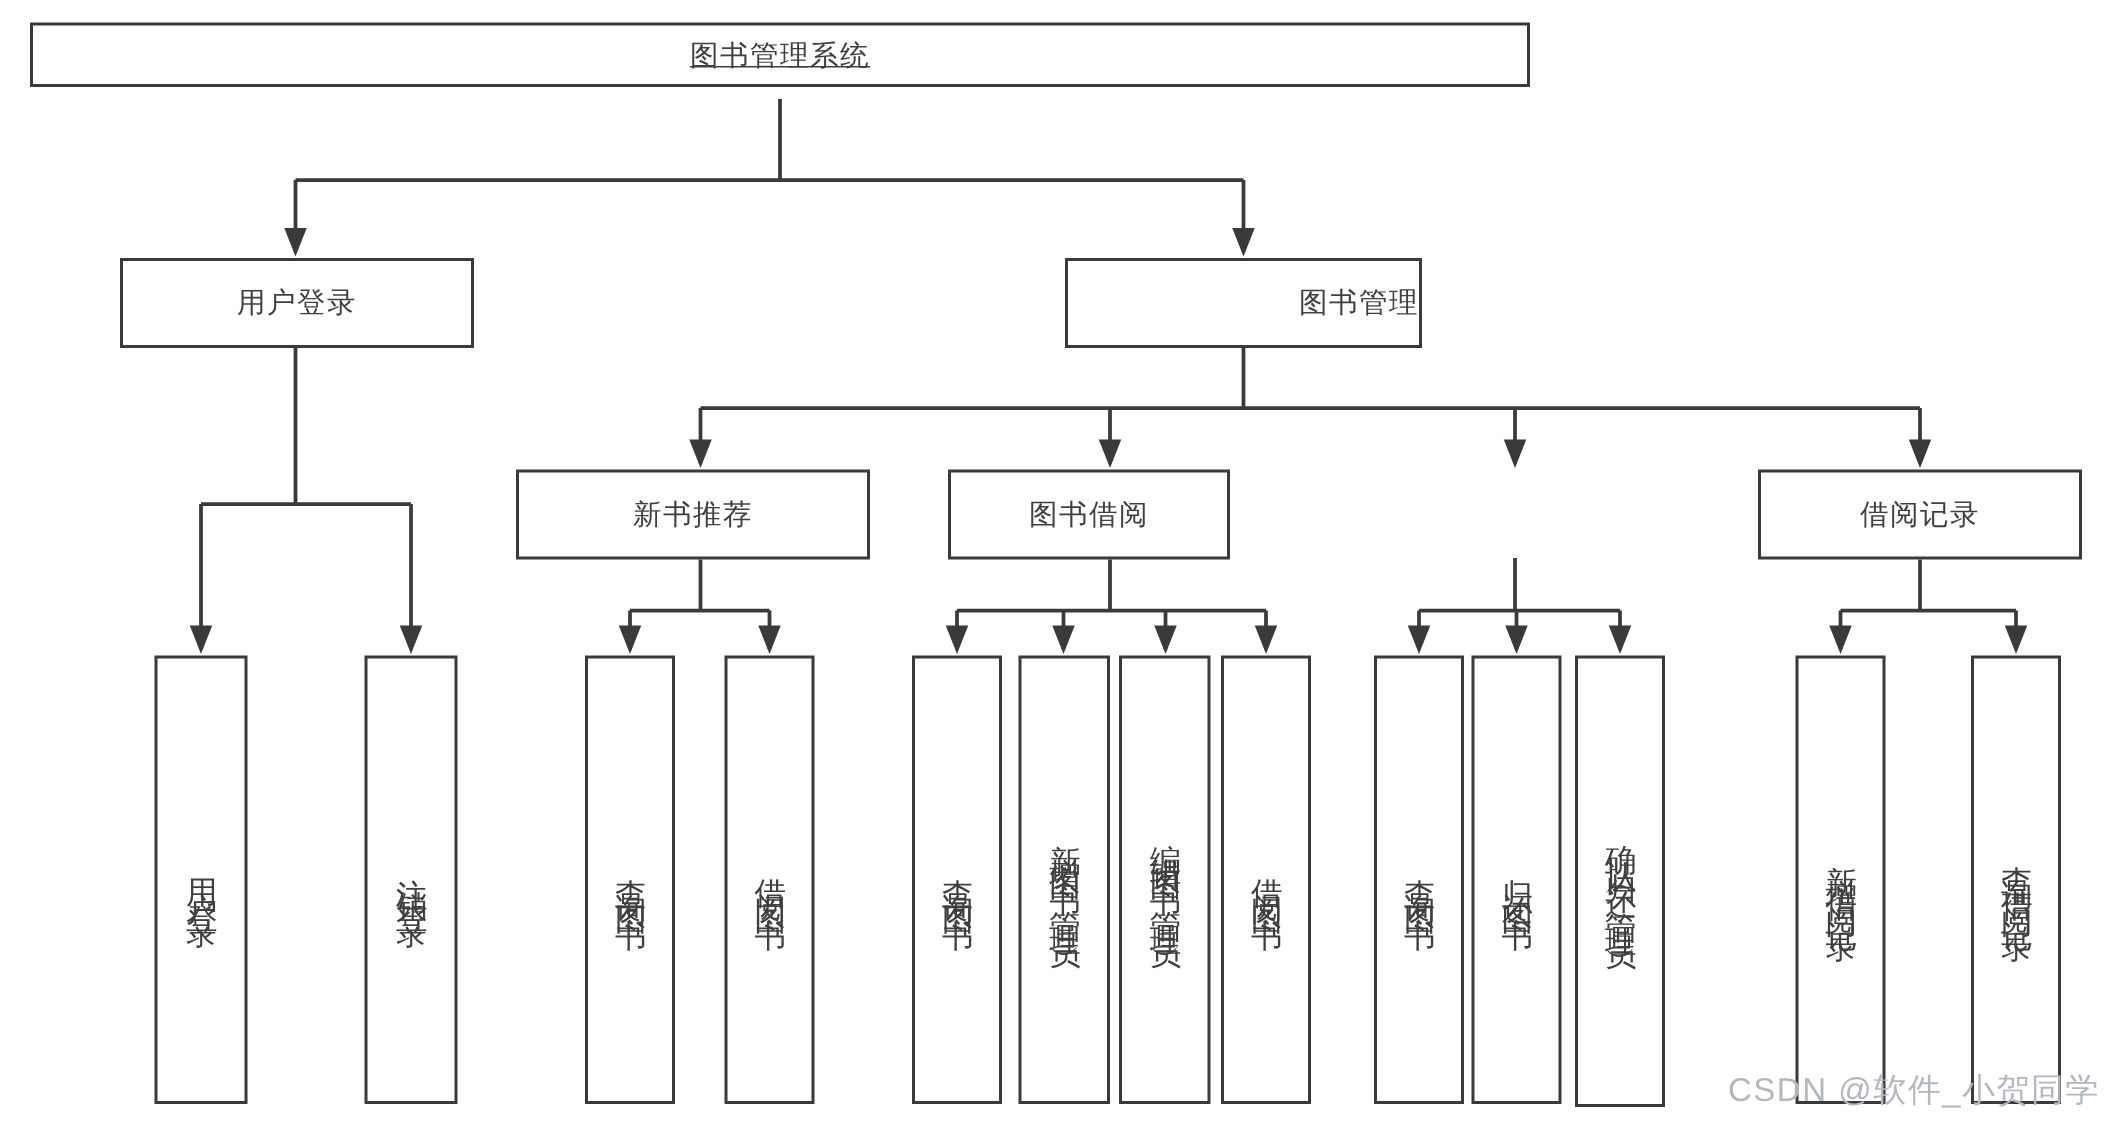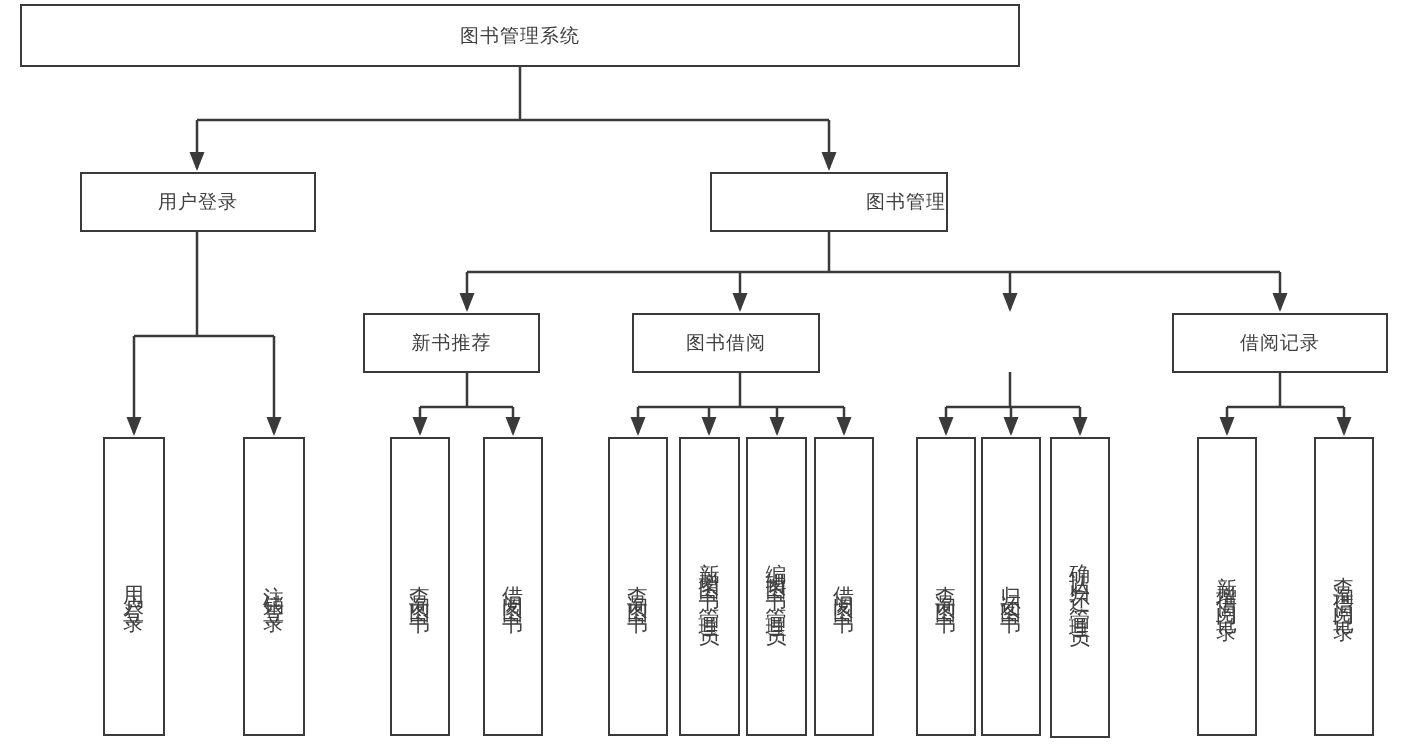--- a/index.html
+++ b/index.html
@@ -73,32 +73,32 @@
              M638,407 H844
              M946,407 H1080
              M1227,407 H1344
              M420,407 V433 M513,407 V433
              M638,407 V433 M709,407 V433 M777,407 V433 M844,407 V433
              M946,407 V433 M1011,407 V433 M1080,407 V433
              M1227,407 V433 M1344,407 V433"></path>
     <path fill="#3a3a3a" stroke="none" d="M189.5,152 L204.5,152 L197,171 Z M821.5,152 L836.5,152 L829,171 Z M459.5,293 L474.5,293 L467,312 Z M732.5,293 L747.5,293 L740,312 Z M1002.5,293 L1017.5,293 L1010,312 Z M1272.5,293 L1287.5,293 L1280,312 Z M126.5,417 L141.5,417 L134,436 Z M266.5,417 L281.5,417 L274,436 Z M412.5,417 L427.5,417 L420,436 Z M505.5,417 L520.5,417 L513,436 Z M630.5,417 L645.5,417 L638,436 Z M701.5,417 L716.5,417 L709,436 Z M769.5,417 L784.5,417 L777,436 Z M836.5,417 L851.5,417 L844,436 Z M938.5,417 L953.5,417 L946,436 Z M1003.5,417 L1018.5,417 L1011,436 Z M1072.5,417 L1087.5,417 L1080,436 Z M1219.5,417 L1234.5,417 L1227,436 Z M1336.5,417 L1351.5,417 L1344,436 Z"></path>
   </svg>
 
-  <div class="box hbox" style="left:20px; top:4px; width:1000px; height:63px;">
+  <div class="box hbox" style="left:20px; top:15px; width:1000px; height:43px;text-decoration:underline;">
     <span>图书管理系统</span>
   </div>
 
   <div class="box hbox" style="left:80px; top:172px; width:236px; height:60px;">
     <span>用户登录</span>
   </div>
   <div class="box hbox" style="left:710px; top:172px; width:238px; height:60px;justify-content:flex-end;">
     <span>图书管理</span>
   </div>
 
-  <div class="box hbox" style="left:363px; top:313px; width:177px; height:60px;">
+  <div class="box hbox" style="left:344px; top:313px; width:236px; height:60px;">
     <span>新书推荐</span>
   </div>
   <div class="box hbox" style="left:632px; top:313px; width:188px; height:60px;">
     <span>图书借阅</span>
   </div>
   <div class="box hbox" style="left:1172px; top:313px; width:216px; height:60px;">
     <span>借阅记录</span>
   </div>
 
   <div class="box vbox" style="left:103px; top:437px; width:62px; height:299px;">
@@ -138,14 +138,15 @@
     <span class="vtext">确认归还（管理员）</span>
   </div>
 
   <div class="box vbox" style="left:1197px; top:437px; width:60px; height:299px;">
     <span class="vtext">新增借阅记录</span>
   </div>
   <div class="box vbox" style="left:1314px; top:437px; width:60px; height:299px;">
     <span class="vtext">查询借阅记录</span>
   </div>
 
+  <div class="watermark">CSDN @软件_小贺同学</div>
 
 </div>
 
 </body></html>

